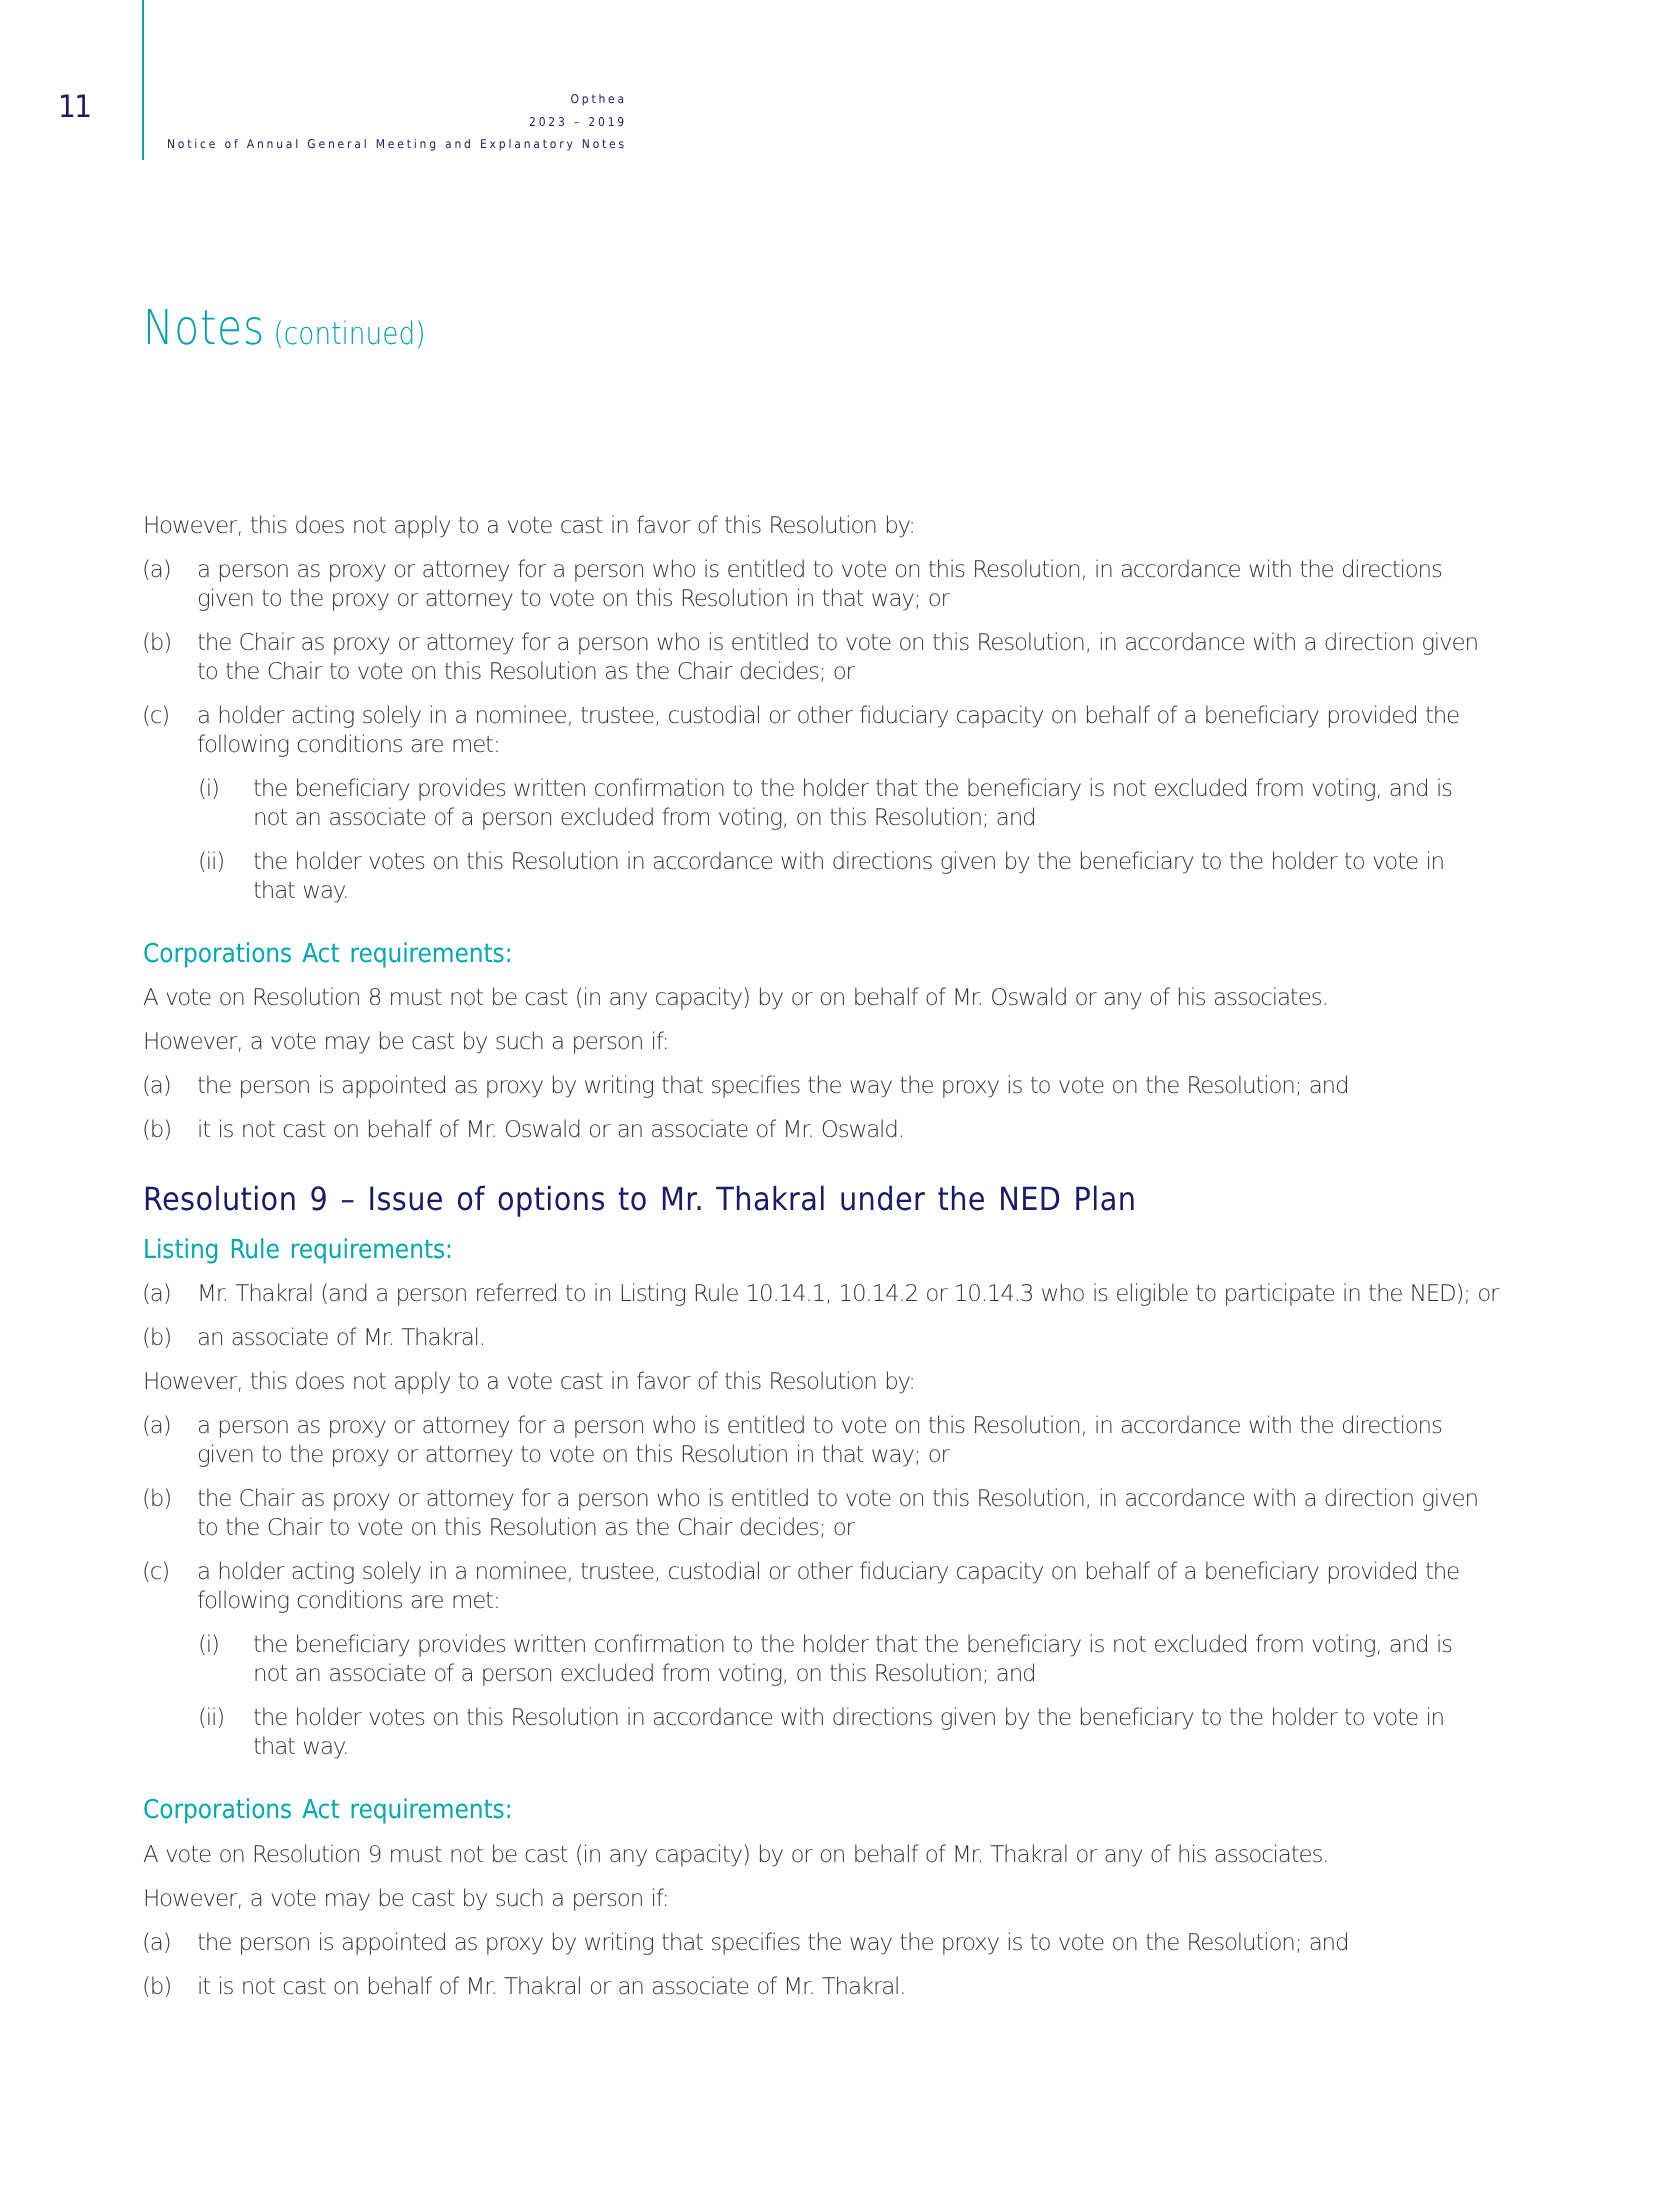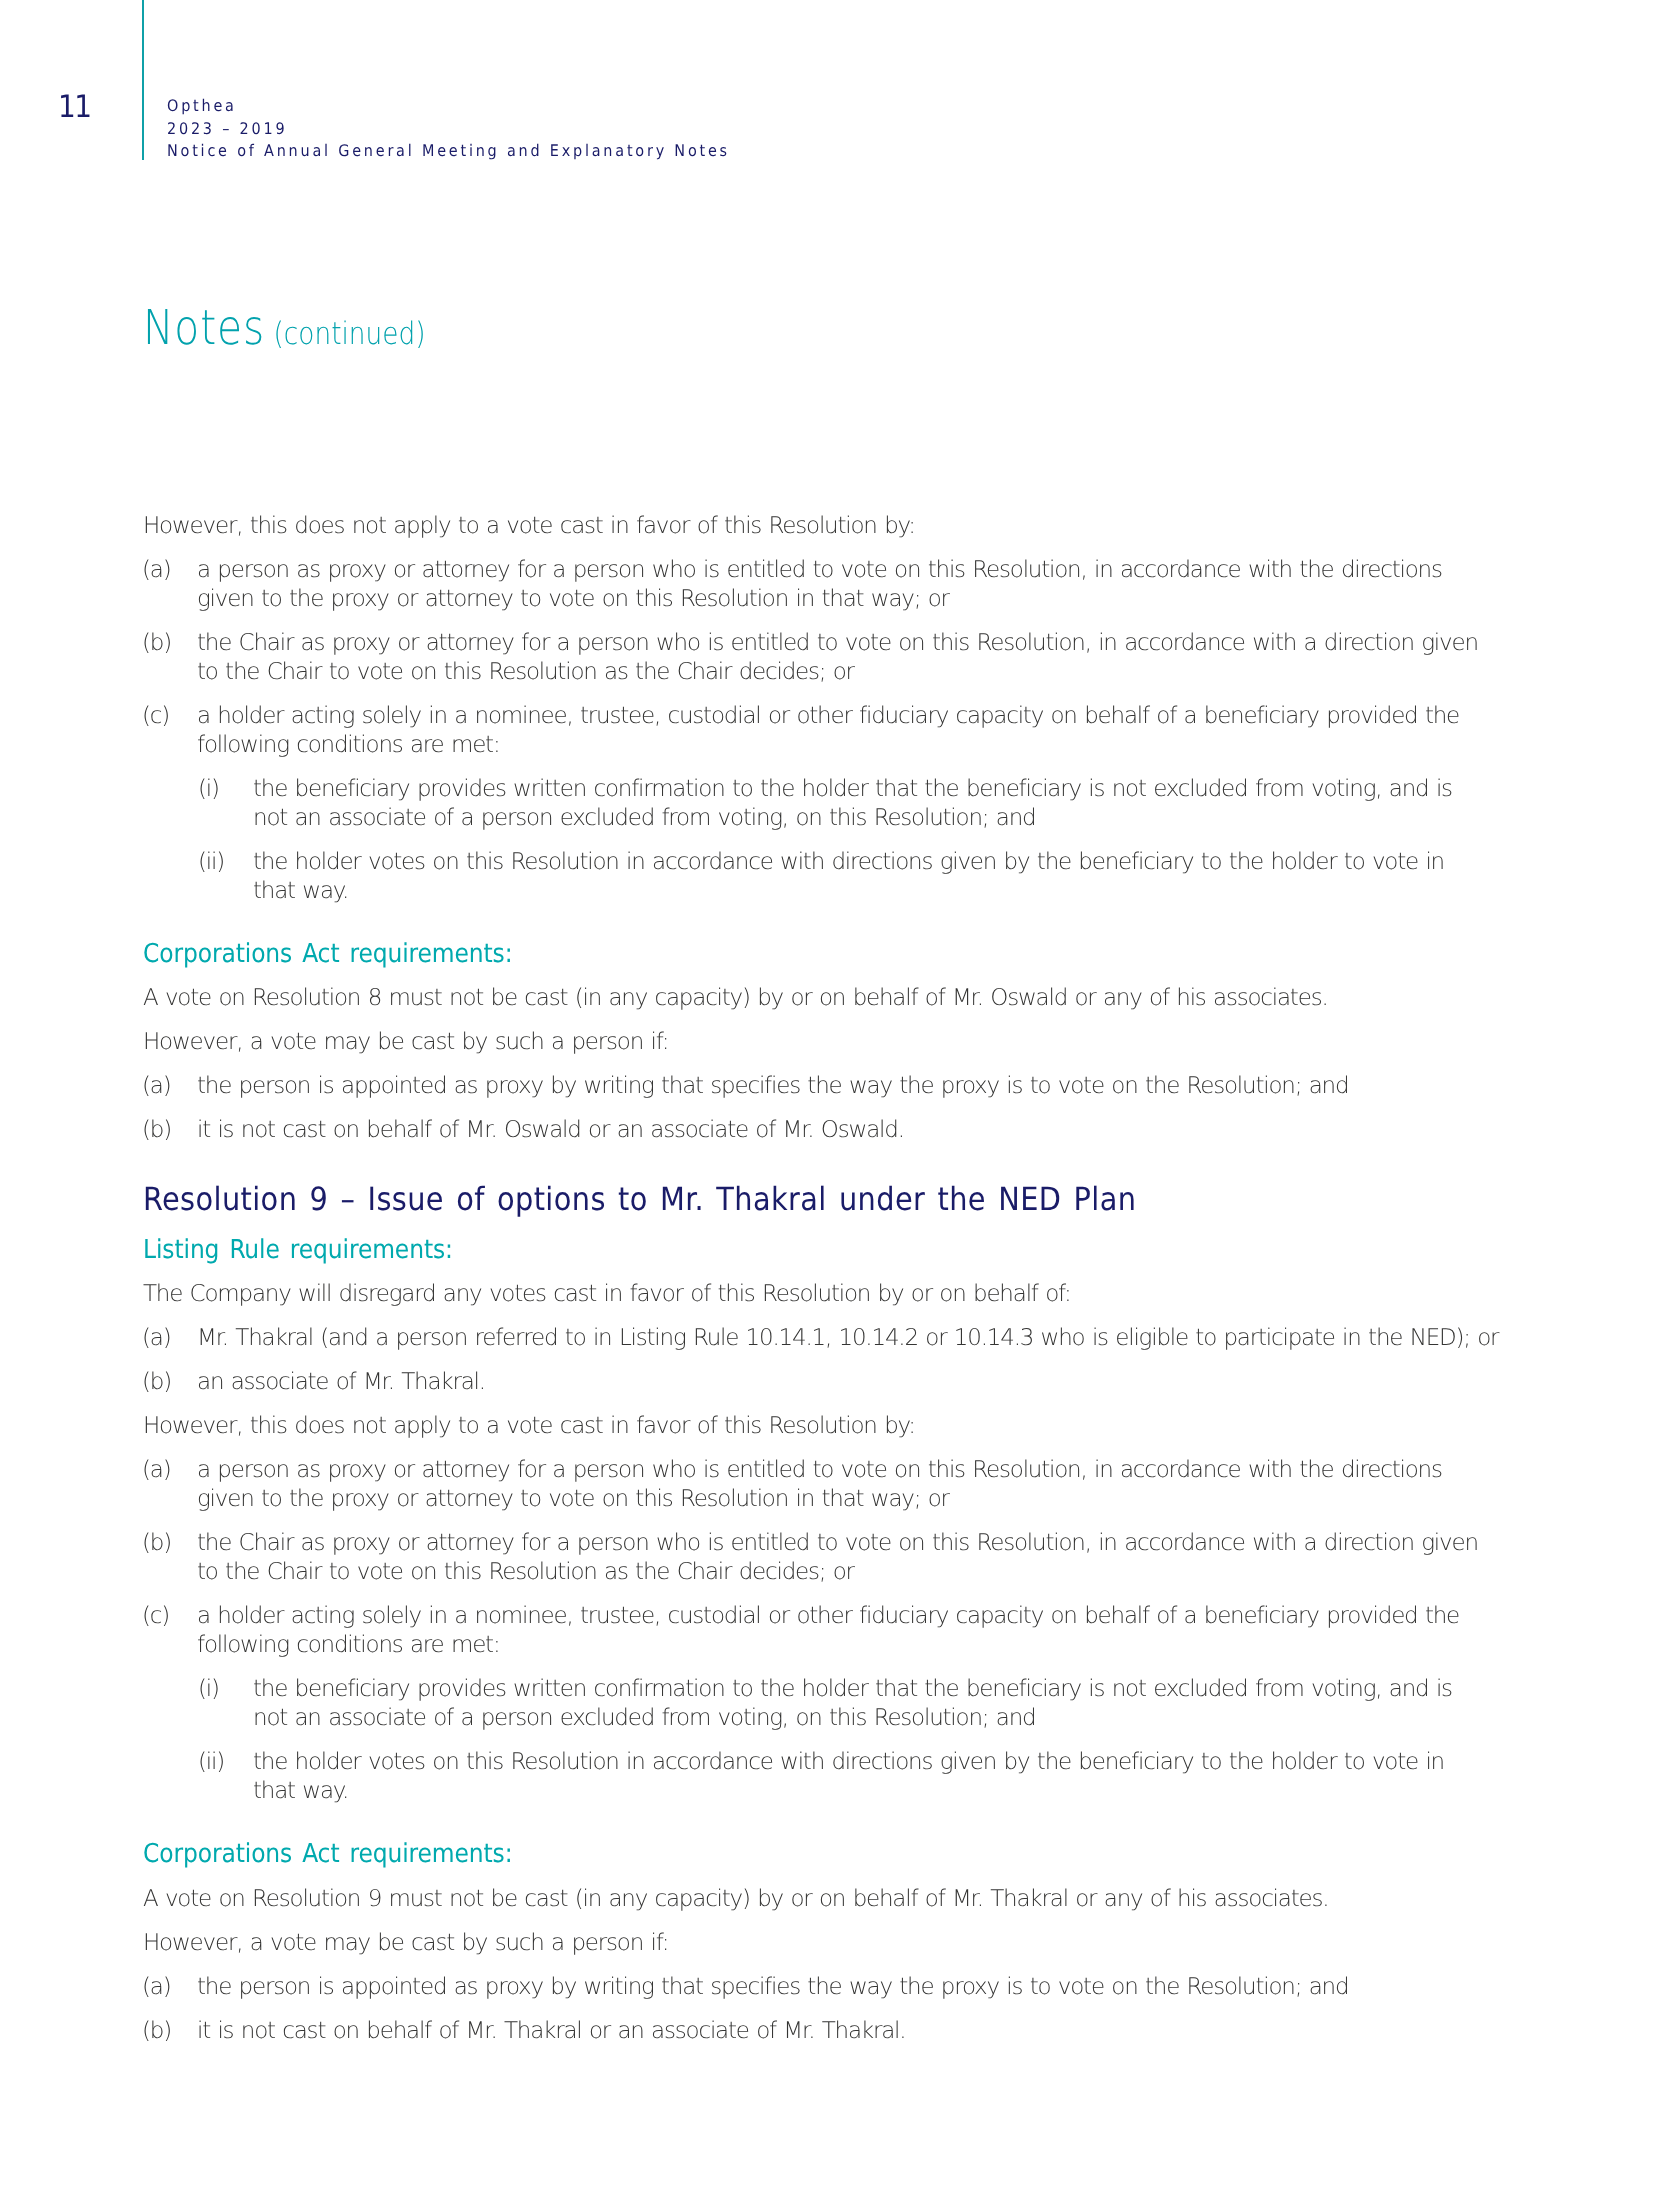--- a/index.html
+++ b/index.html
@@ -17,24 +17,24 @@
     font-weight:400; font-stretch:condensed;
     font-size:31px; line-height:31px;
     letter-spacing:-1.6px;
     color:#1a1c68;
   }
   .header-rule {
     position:absolute; left:142px; top:0px;
     width:2.4px; height:160px; background:#0fa0a8;
   }
   .header-lines {
-    position:absolute; left:167px; top:95px;
+    position:absolute; left:167px; top:88px;
     font-weight:400; font-stretch:condensed;
-    font-size:16px; line-height:22.5px;
-    color:#1a1c68; letter-spacing:2.8px;
+    font-size:12px; line-height:22.5px;
+    color:#1a1c68; letter-spacing:2.8px;text-align:right;
   }
   .header-lines div { white-space:nowrap; }
 
   .title {
     position:absolute; left:143px; top:300px;
     color:#02a2ad; white-space:nowrap;
     transform:scaleX(0.85); transform-origin:left top;
   }
   .title .gap { display:inline-block; width:10px; }
   .title .main { font-weight:200; font-size:48px; letter-spacing:1px; }
@@ -110,21 +110,20 @@
     <div class="row">
         <span class="marker">(a)</span>
         <span class="txt">the person is appointed as proxy by writing that specifies the way the proxy is to vote on the Resolution; and</span>
       </div>
     <div class="row">
         <span class="marker">(b)</span>
         <span class="txt">it is not cast on behalf of Mr. Oswald or an associate of Mr. Oswald.</span>
       </div>
     <h2 class="heading">Resolution 9 – Issue of options to Mr. Thakral under the NED Plan</h2>
     <h3 class="subheading">Listing Rule requirements:</h3>
-    <p class="para">The Company will disregard any votes cast in favor of this Resolution by or on behalf of:</p>
     <div class="row">
         <span class="marker">(a)</span>
         <span class="txt">Mr. Thakral (and a person referred to in Listing Rule 10.14.1, 10.14.2 or 10.14.3 who is eligible to participate in the NED); or</span>
       </div>
     <div class="row">
         <span class="marker">(b)</span>
         <span class="txt">an associate of Mr. Thakral.</span>
       </div>
     <p class="para">However, this does not apply to a vote cast in favor of this Resolution by:</p>
     <div class="row">

